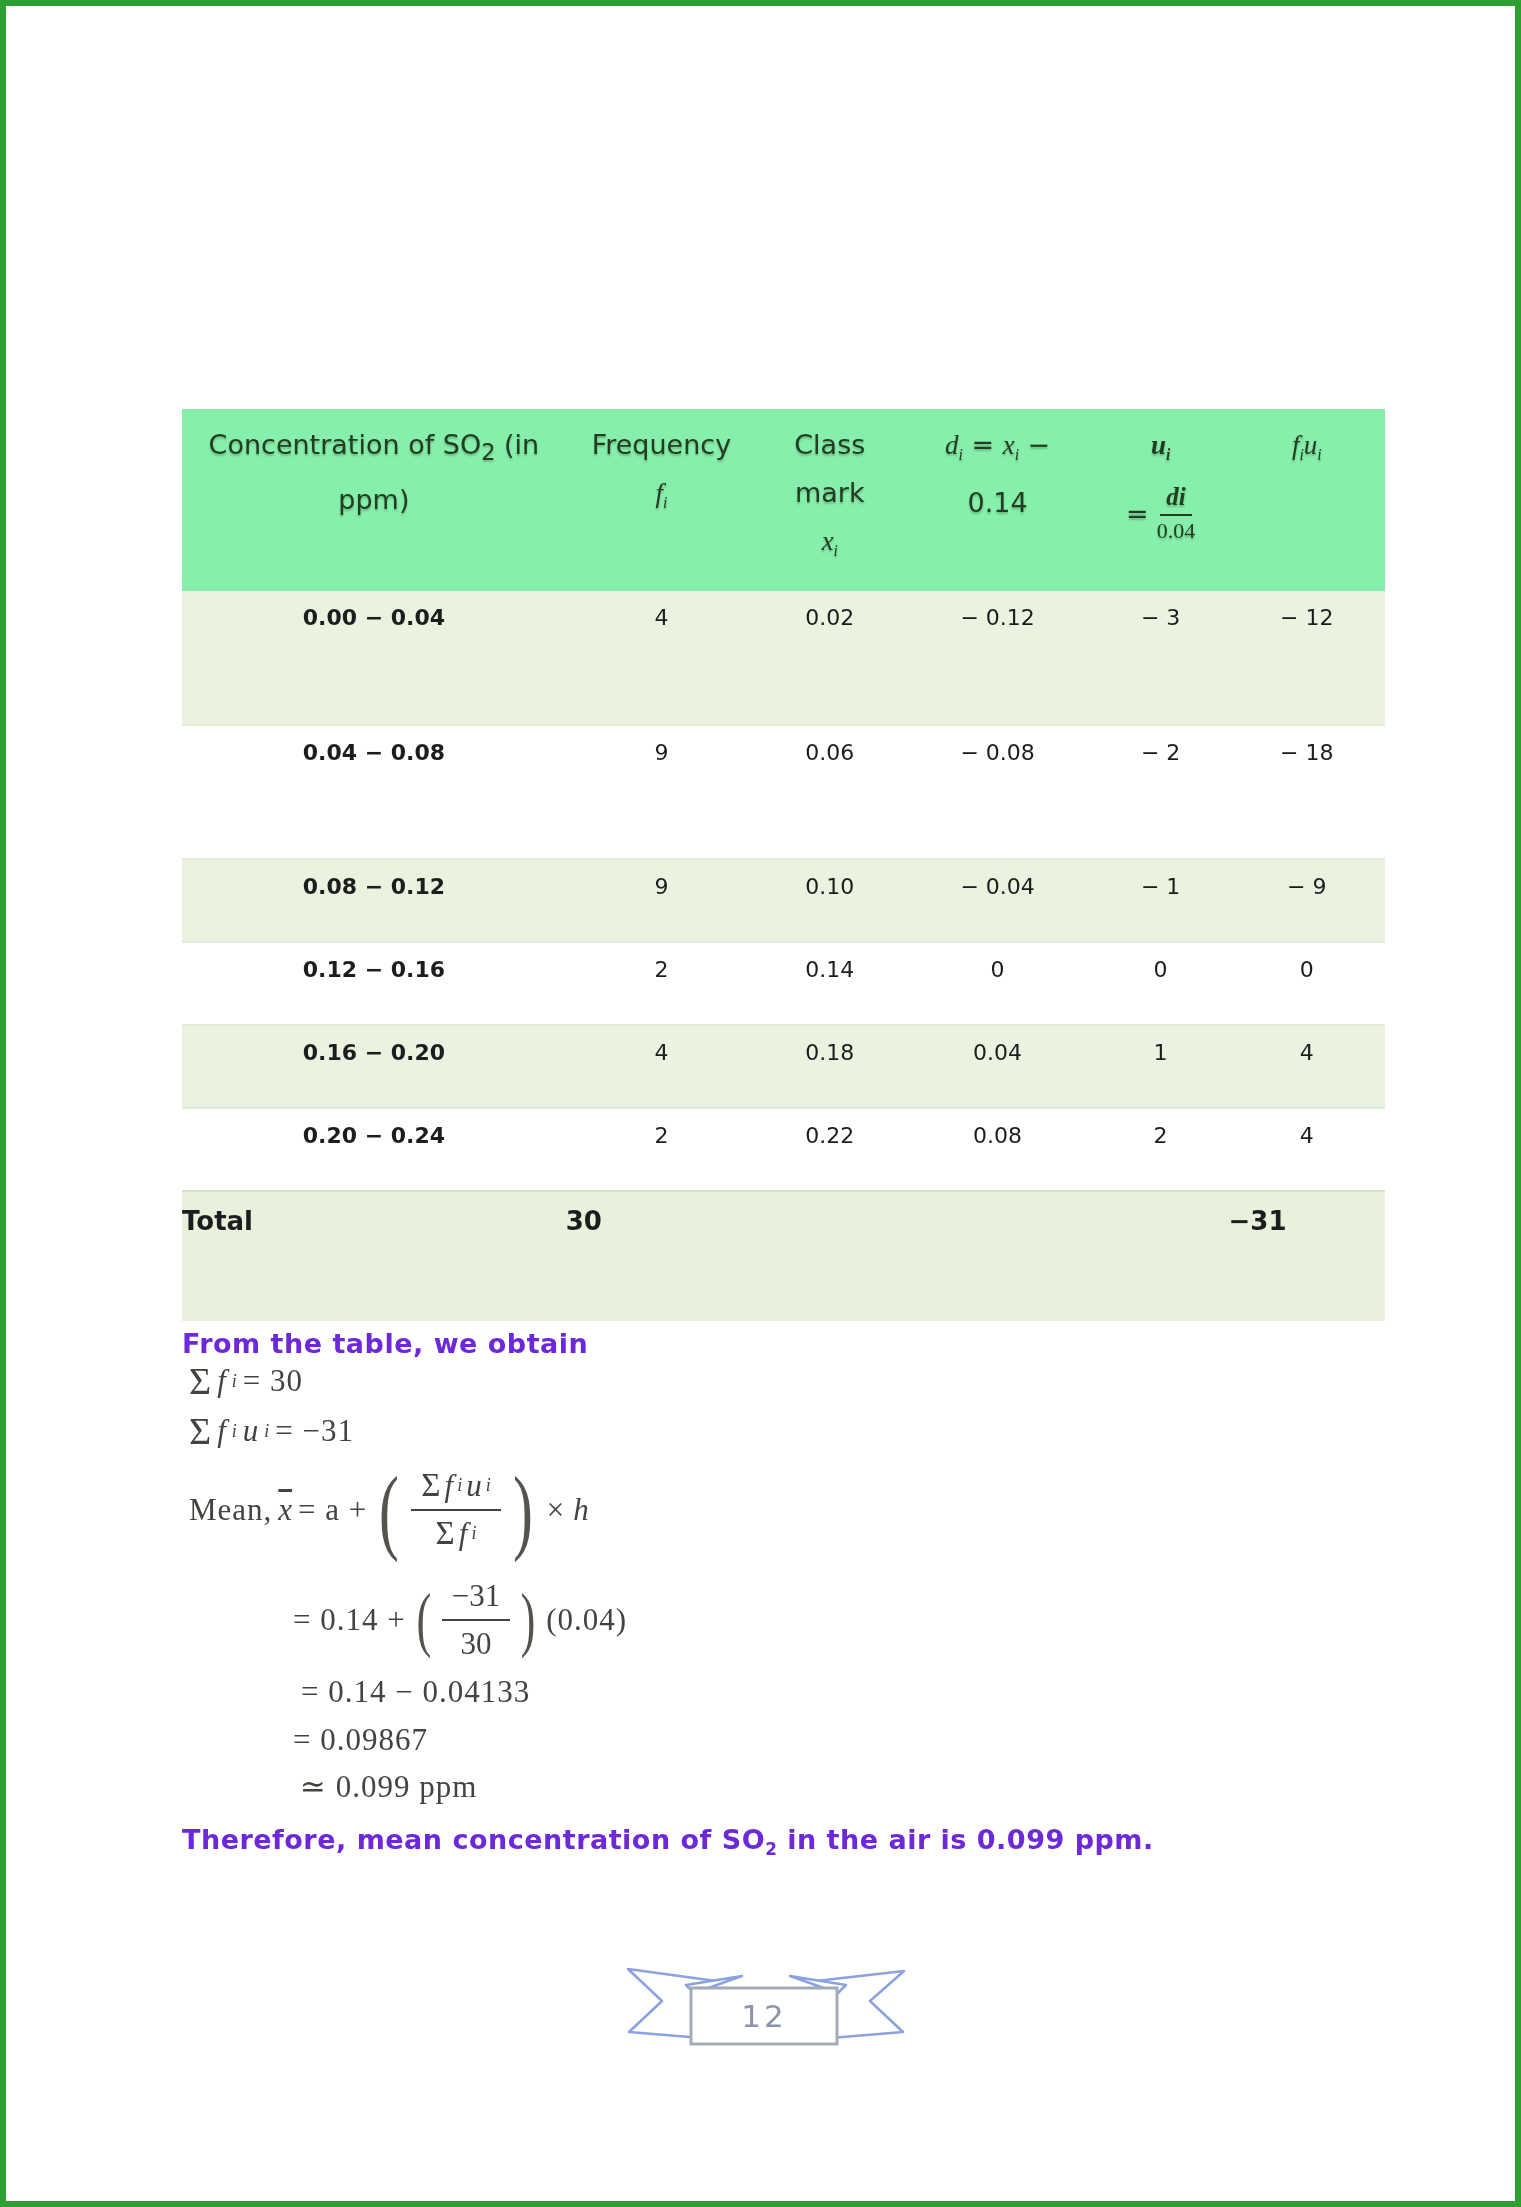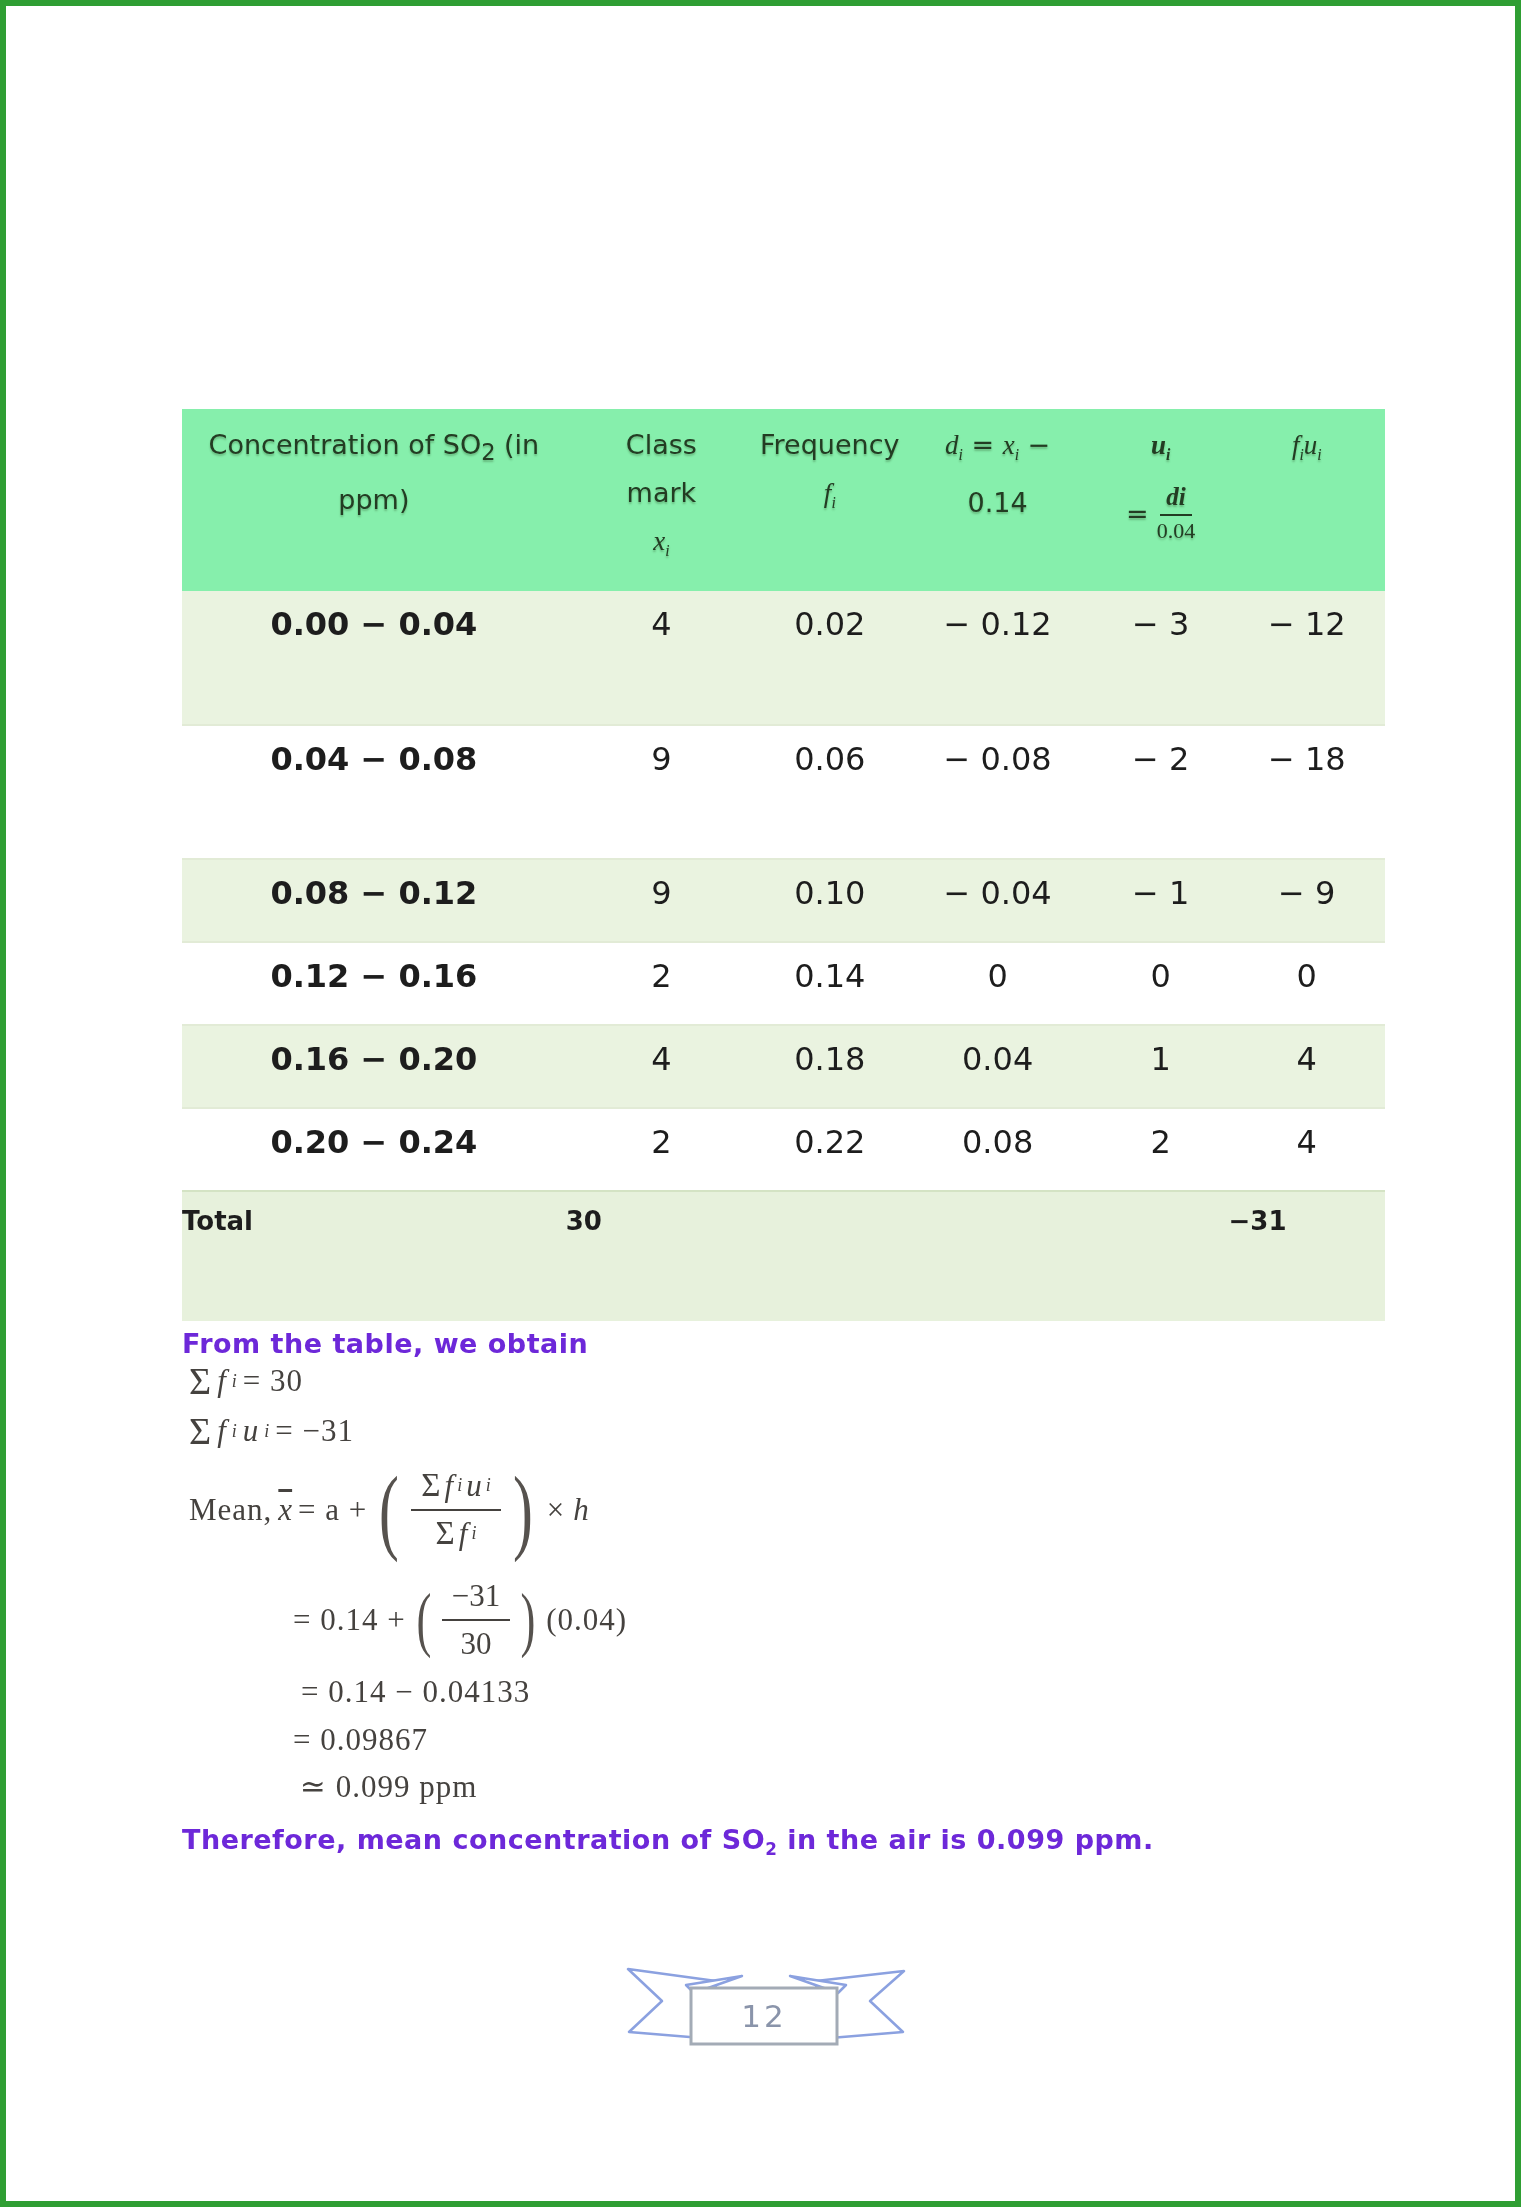--- a/index.html
+++ b/index.html
@@ -31,21 +31,21 @@
   }
   .thead .cell{padding-top:12px;line-height:48px;text-align:center;}
   .hmath{font-family:"Liberation Serif","DejaVu Serif",serif;font-style:italic;}
   .hmath sub,.msub{font-size:0.58em;font-style:italic;font-family:"Liberation Serif","DejaVu Serif",serif;}
   .hfrac{display:inline-flex;flex-direction:column;align-items:center;vertical-align:middle;line-height:1.15;}
   .hfrac .hnum{font-family:"Liberation Serif","DejaVu Serif",serif;font-style:italic;font-weight:bold;font-size:25px;padding:0 6px 2px;border-bottom:2px solid #233c23;text-align:right;}
   .hfrac .hden{font-family:"Liberation Serif","DejaVu Serif",serif;font-size:22px;padding-top:2px;}
   .ui-line{display:flex;justify-content:center;align-items:center;gap:8px;line-height:1.1;margin-top:4px;}
 
   .r{background:#ffffff;}
-  .r .cell{padding-top:14px;text-align:center;font-size:32px;color:#1d1d1d;line-height:1.2;}
+  .r .cell{padding-top:14px;text-align:center;font-size:22px;color:#1d1d1d;line-height:1.2;}
   .r.shade{background:#eaf3e0;}
   .tall{height:133px;}
   .short{height:83px;border-top:2px solid #e2ebd6;}
   .tall2{height:134px;border-top:2px solid #e2ebd6;}
   .totalrow{height:131px;background:#e7f1dc;border-top:2px solid #d4e3c4;}
   .totalrow .cell{padding-top:14px;text-align:left;font-size:26px;color:#1d1d1d;font-weight:bold;}
   .interval{font-weight:bold;}
 
   
   .bodytext{
@@ -81,27 +81,27 @@
 <div class="page">
 
   <div class="stat-table">
 
     <div class="trow thead">
       <div class="cell">
         <div><span>Concentration of SO</span><sub>2</sub><span> (in</span></div>
         <div>ppm)</div>
       </div>
       <div class="cell">
+        <div>Frequency</div>
+        <div class="hmath"><span>f</span><sub>i</sub></div>
+      </div>
+      <div class="cell">
         <div>Class</div>
         <div>mark</div>
         <div class="hmath"><span>x</span><sub>i</sub></div>
-      </div>
-      <div class="cell">
-        <div>Frequency</div>
-        <div class="hmath"><span>f</span><sub>i</sub></div>
       </div>
       <div class="cell">
         <div><span class="hmath">d</span><sub class="msub">i</sub><span> = </span><span class="hmath">x</span><sub class="msub">i</sub><span> −</span></div>
         <div>0.14</div>
       </div>
       <div class="cell">
         <div class="hmath" style="font-weight:bold;"><span>u</span><sub>i</sub></div>
         <div class="ui-line">
           <span>=</span>
           <span class="hfrac">

